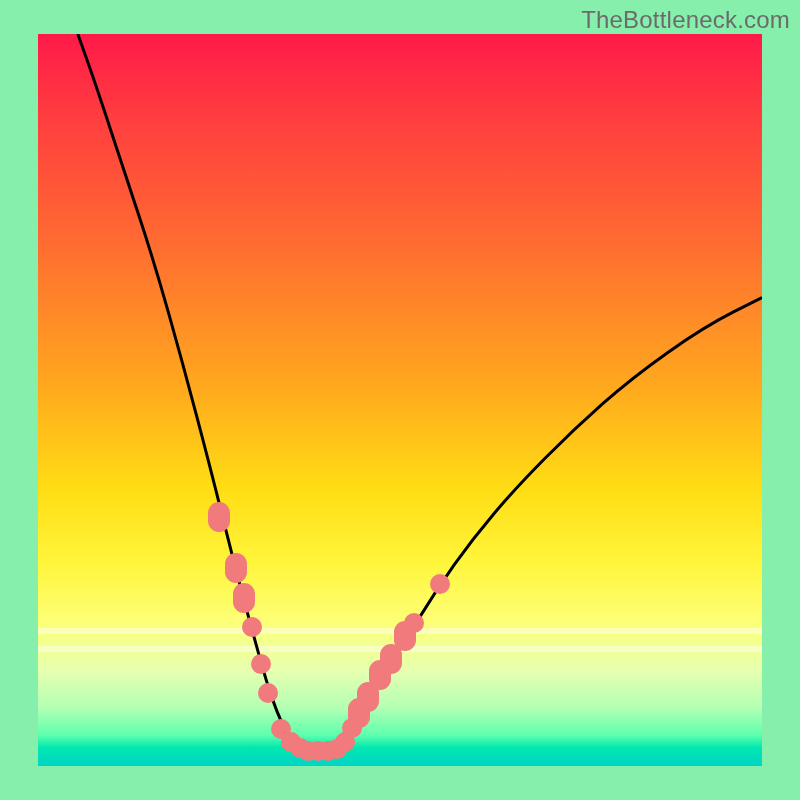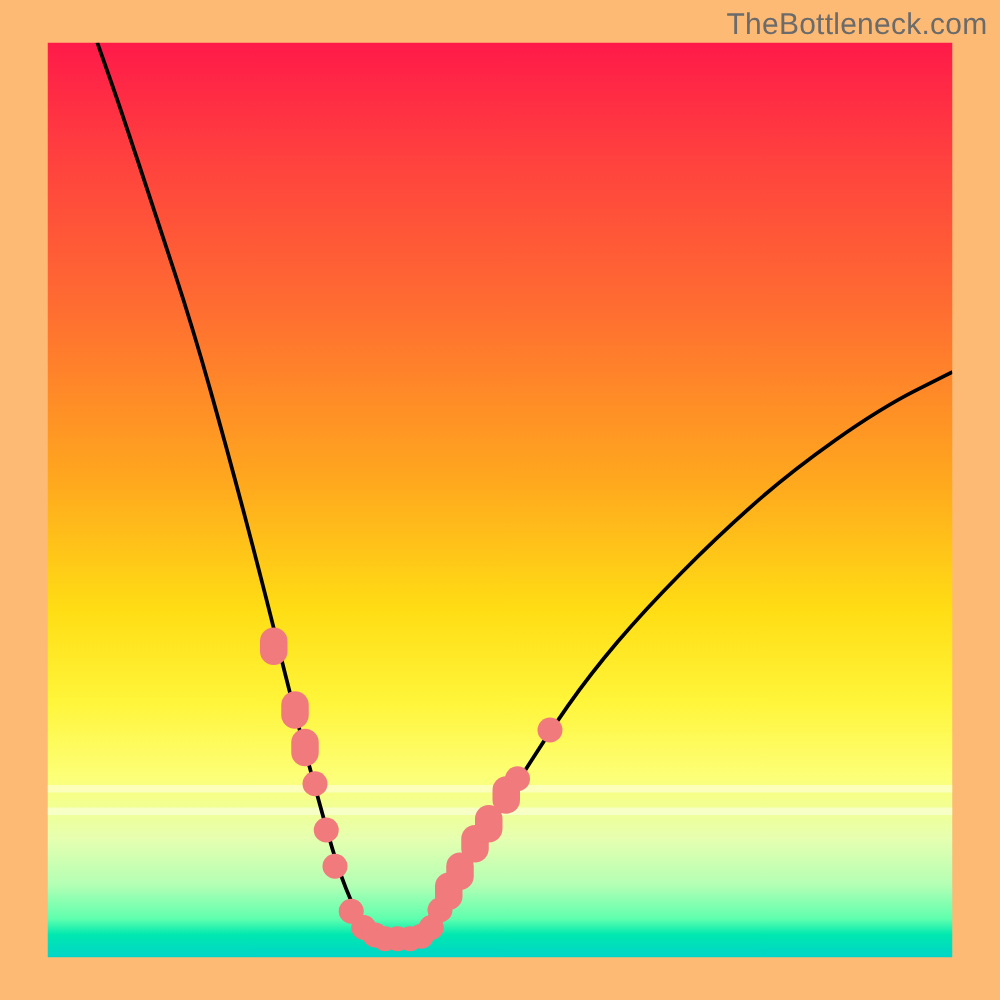--- a/index.html
+++ b/index.html
@@ -10,21 +10,21 @@
     overflow: hidden;
     background: #000;
     font-family: Arial, Helvetica, sans-serif;
   }
   .frame {
     position: absolute;
     left: 0;
     top: 0;
     width: 800px;
     height: 800px;
-    background: #fdba74;
+    background: #86efac;
   }
   .plot {
     position: absolute;
     left: 38px;
     top: 34px;
     width: 724px;
     height: 732px;
     overflow: hidden;
   }
   .gradient {

